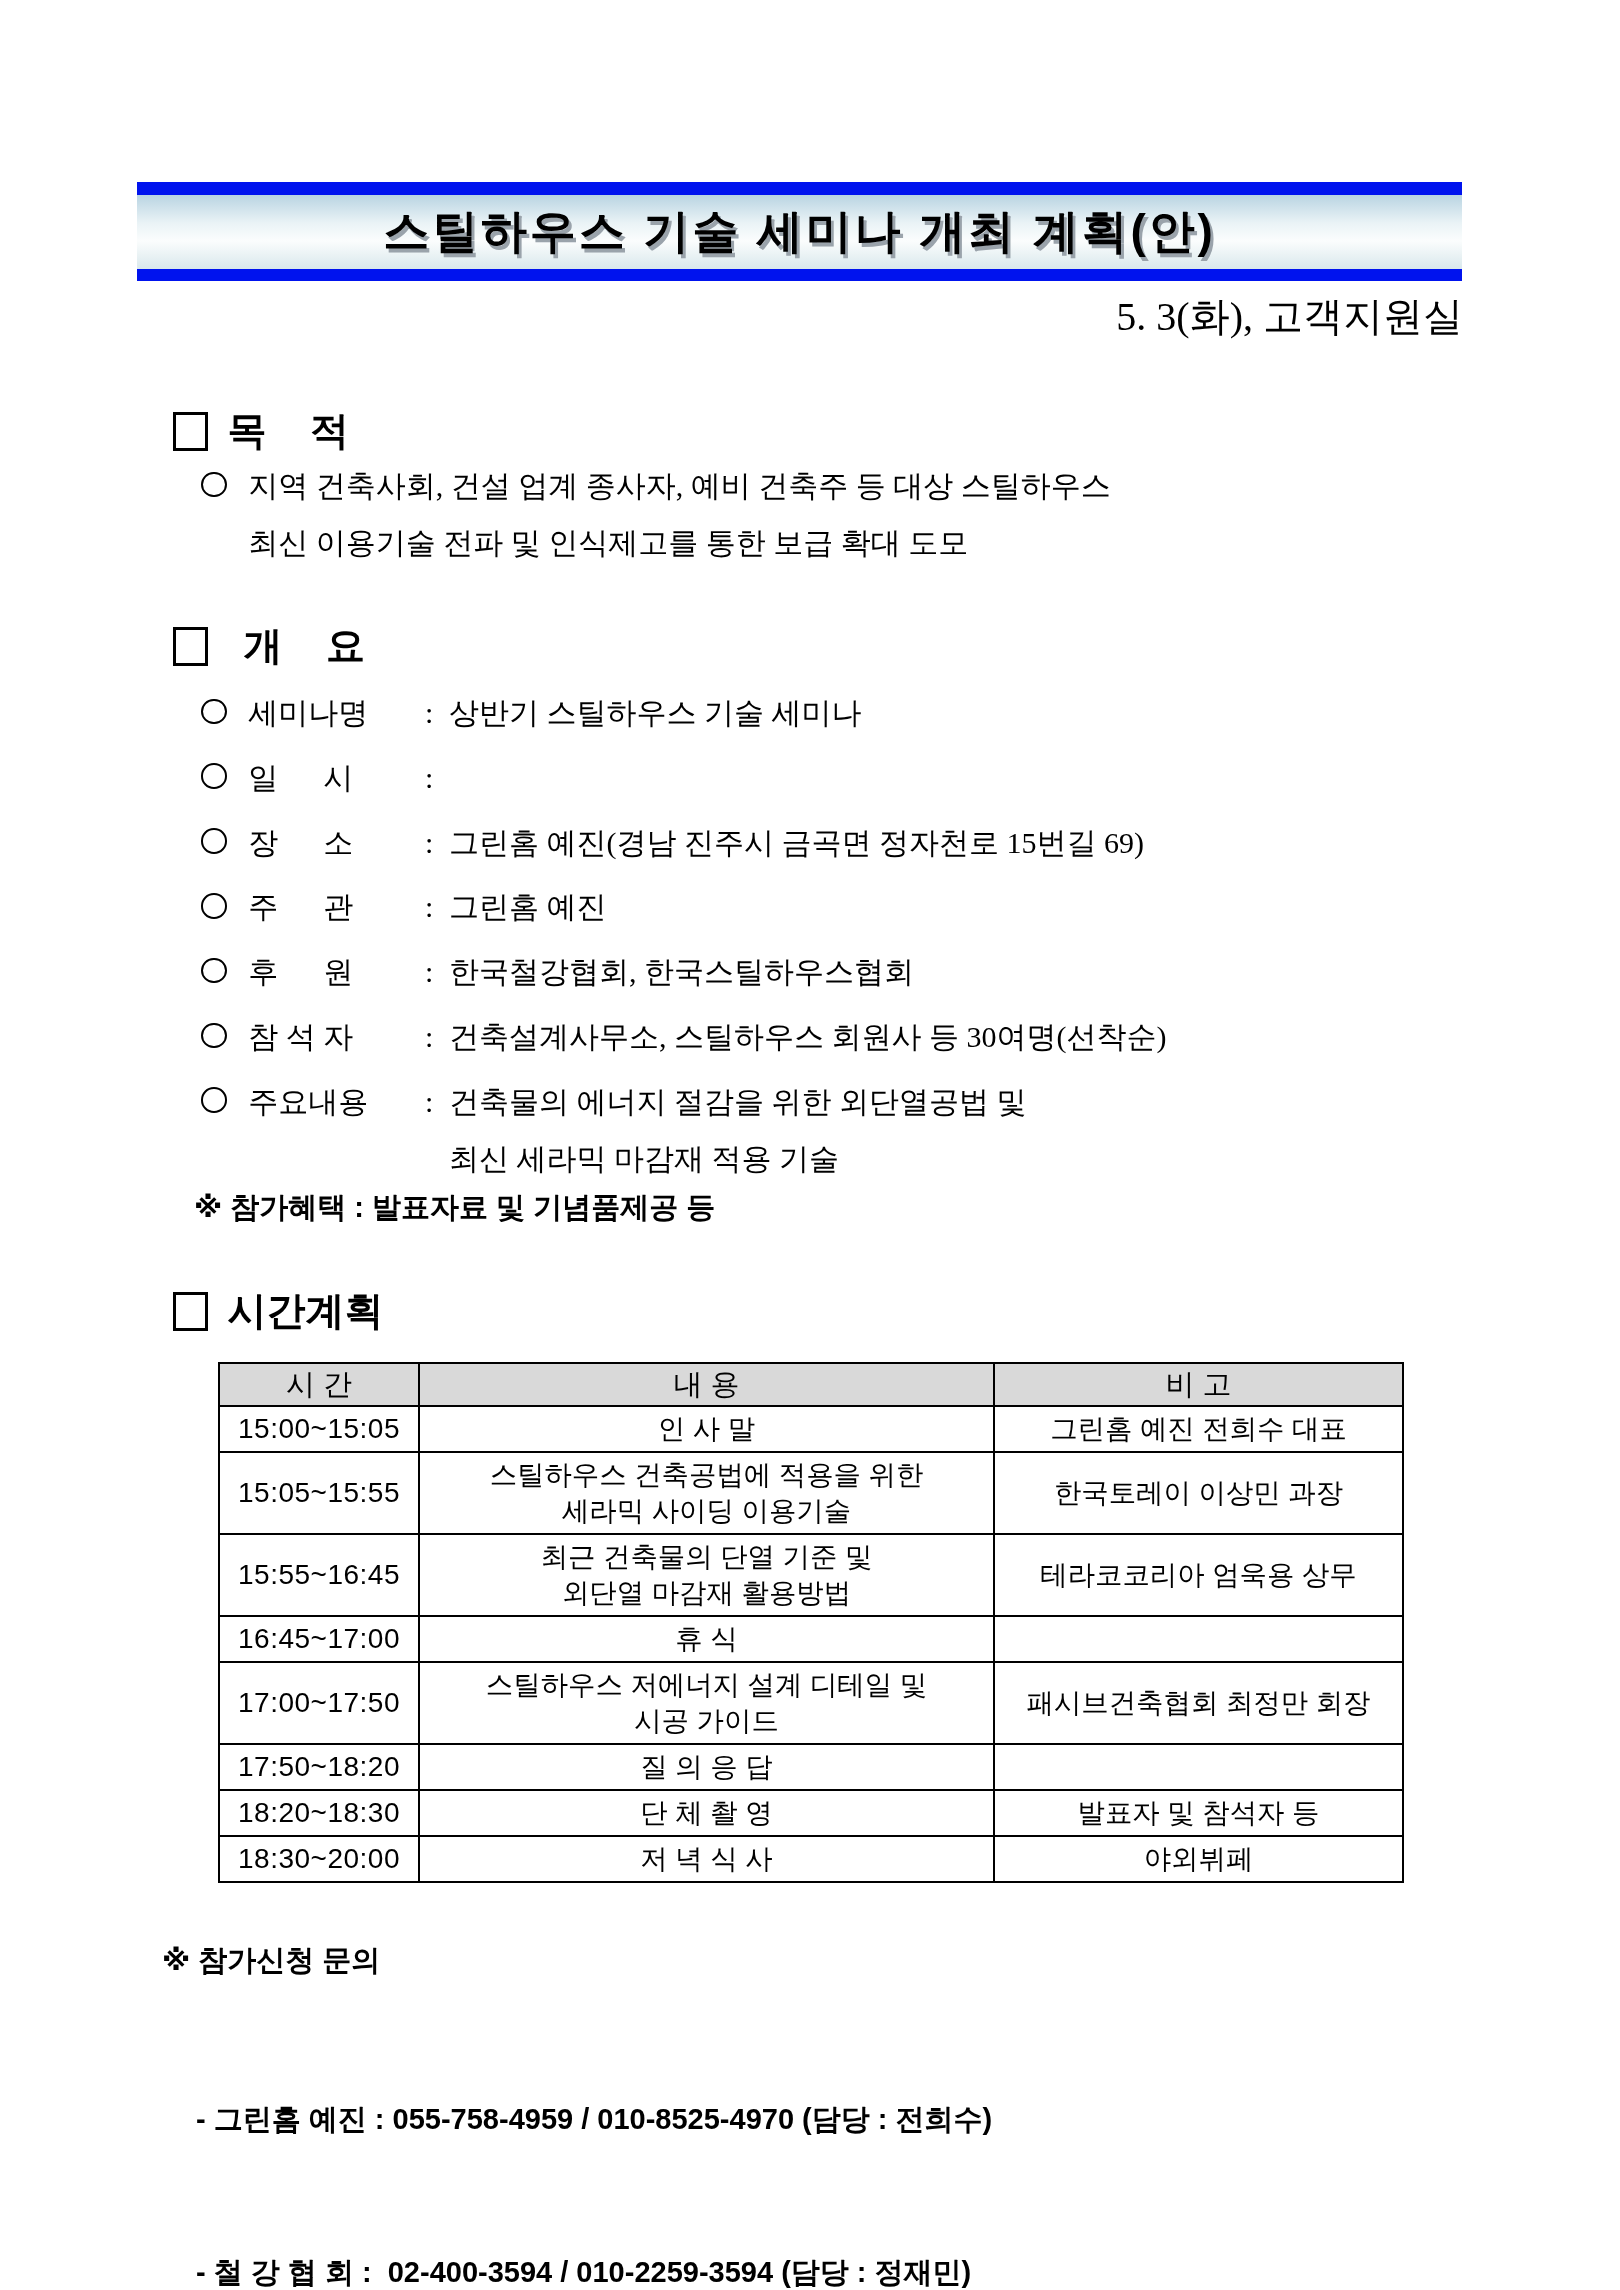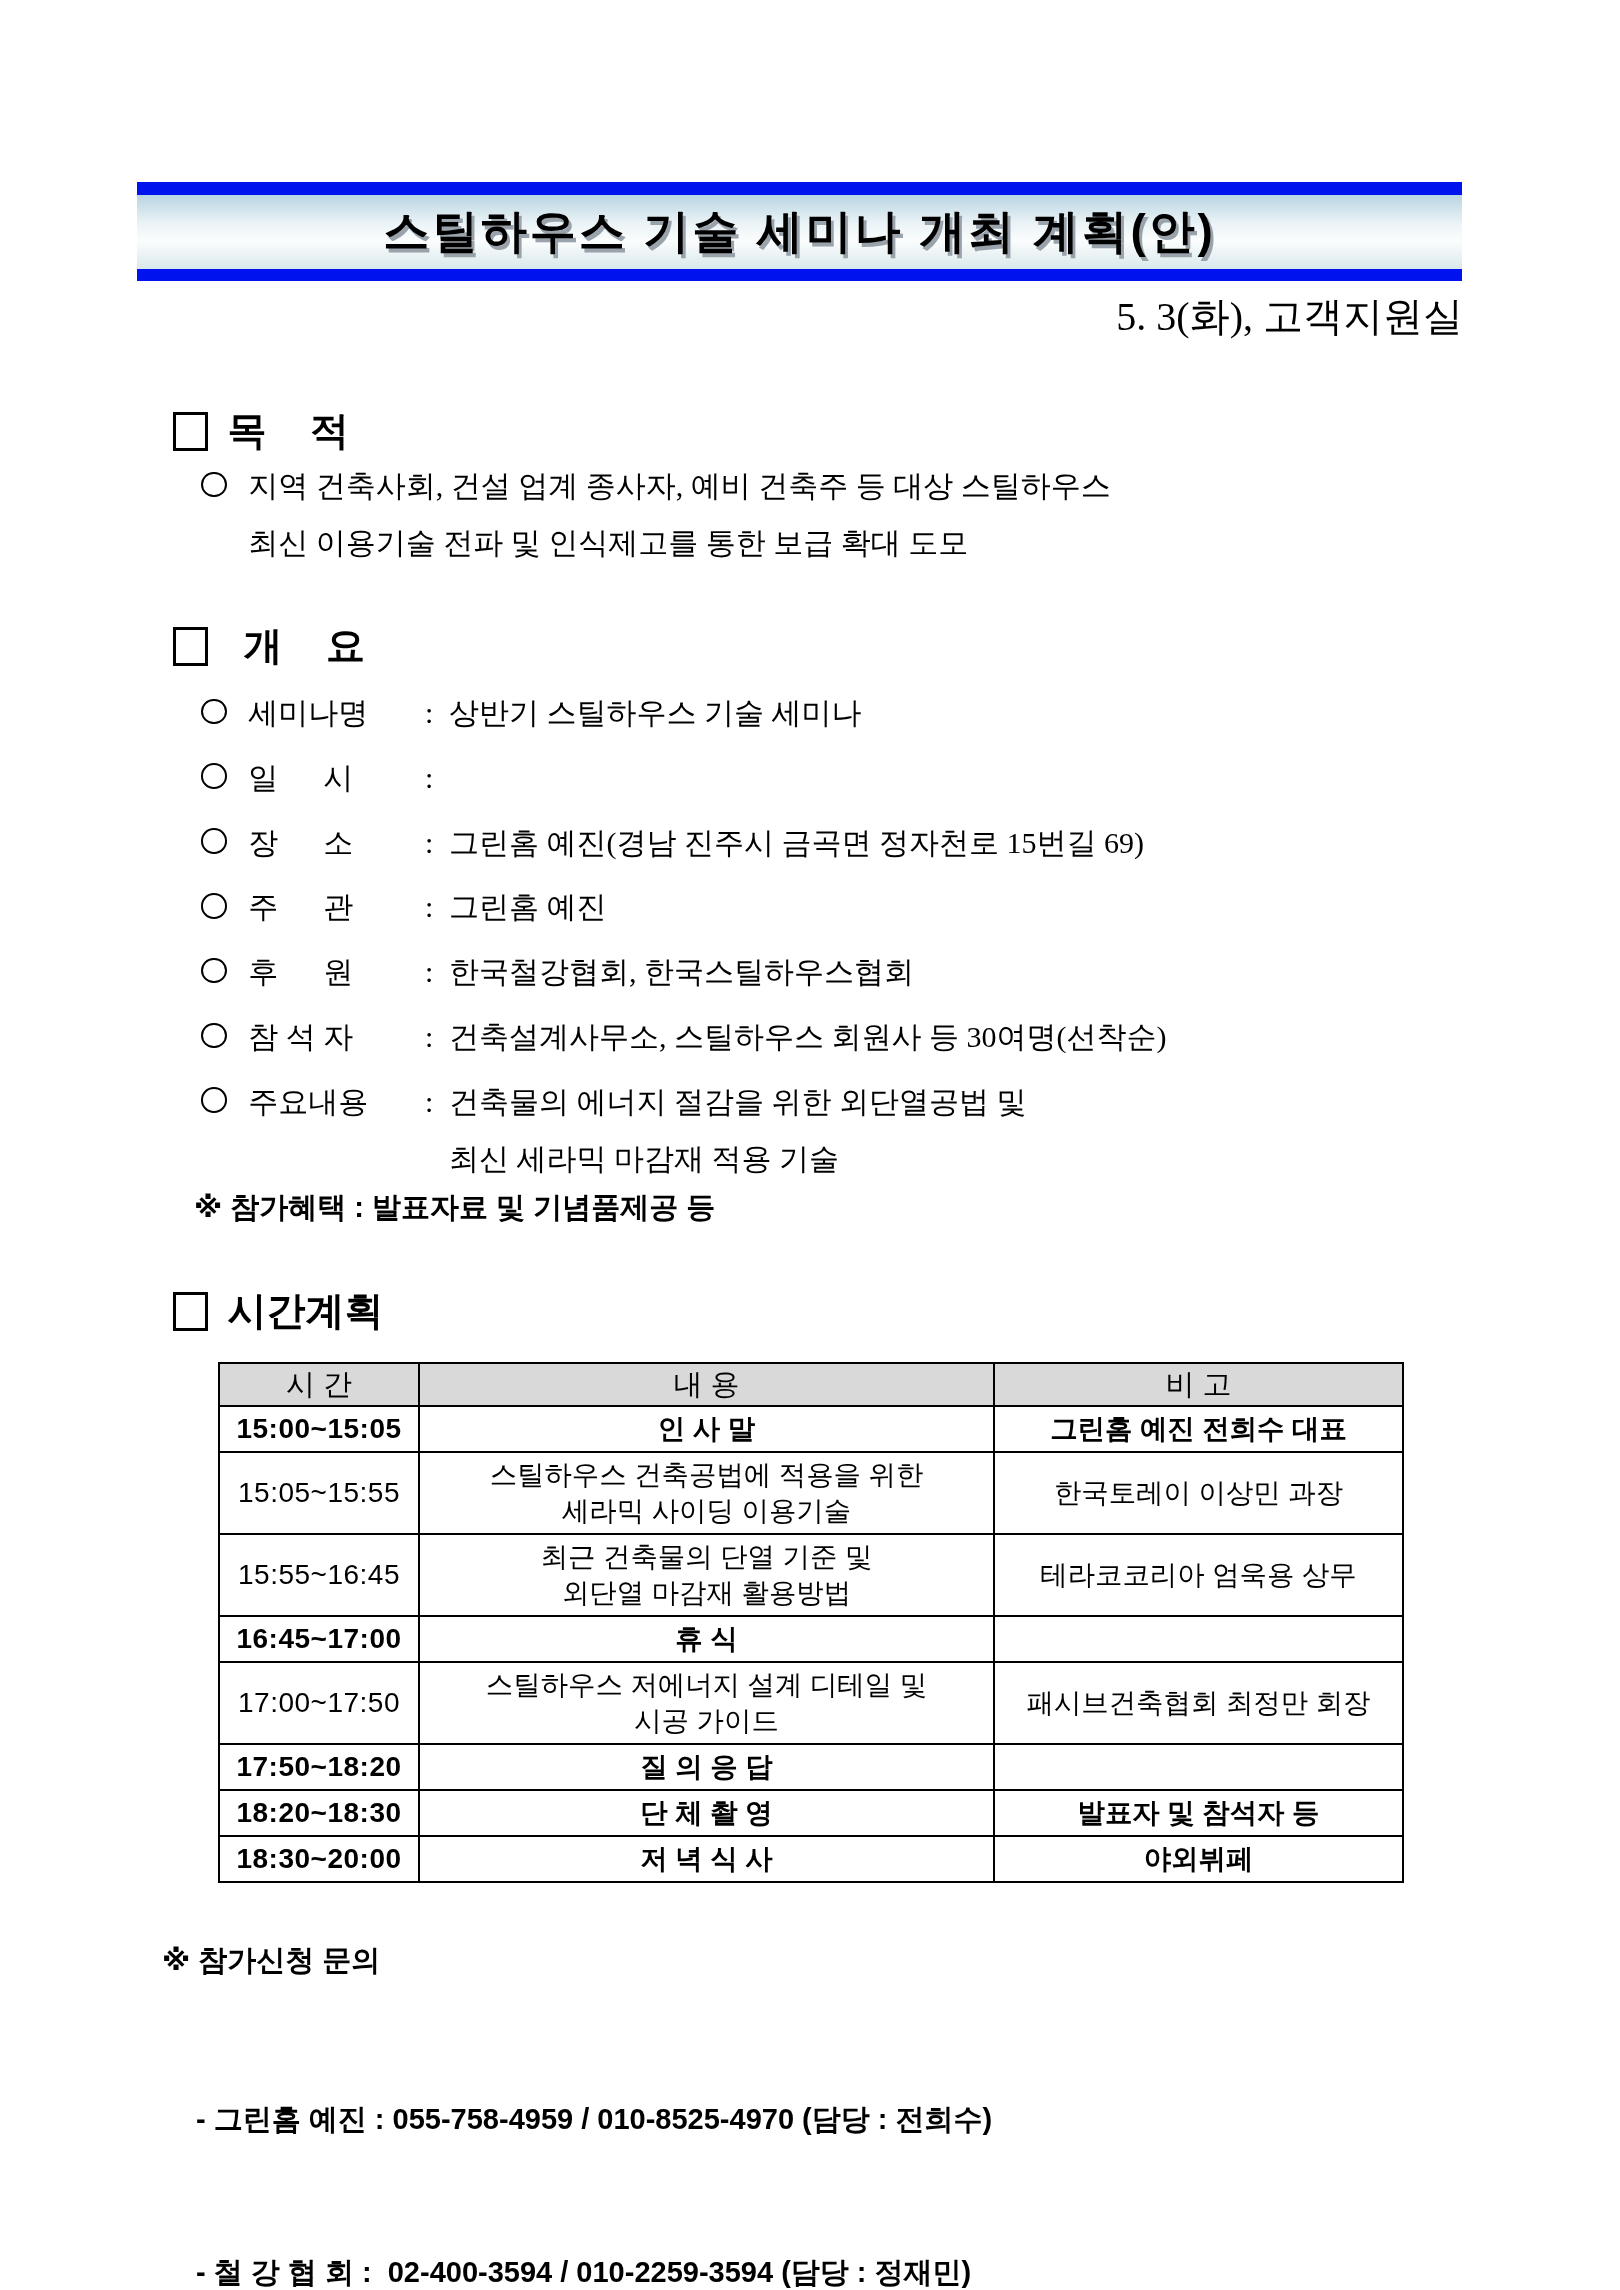--- a/index.html
+++ b/index.html
@@ -85,21 +85,21 @@
   table.schedule th, table.schedule td {
     border: 2px solid #000; padding: 0 5.9px;
     text-align: center; vertical-align: middle;
     overflow: hidden;
   }
   table.schedule th {
     background: #d9d9d9; font-weight: normal;
     font-size: 29px; white-space: pre;
   }
   tr.hdr { height: 43px; }
-  tr.h-single { height: 46px; font-weight: bold; }
+  tr.h-single { height: 46px; }
   tr.h-tall { height: 82px; }
   td.c-time { font-size: 28px; letter-spacing: 0.5px; }
   td.c-content { font-size: 27.4px; line-height: 36px; white-space: pre-line; }
   td.c-remark { font-size: 27.4px; }
 
   
   .contact-heading {
     left: 162px; top: 1941px;
     font-family: "Liberation Sans", "DejaVu Sans", sans-serif;
     font-weight: bold; font-size: 29px; white-space: pre;

